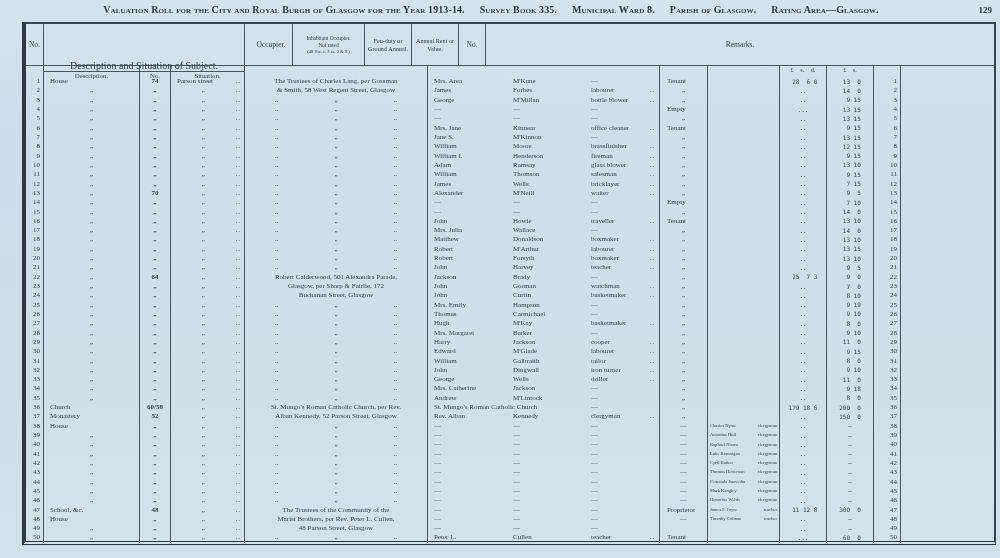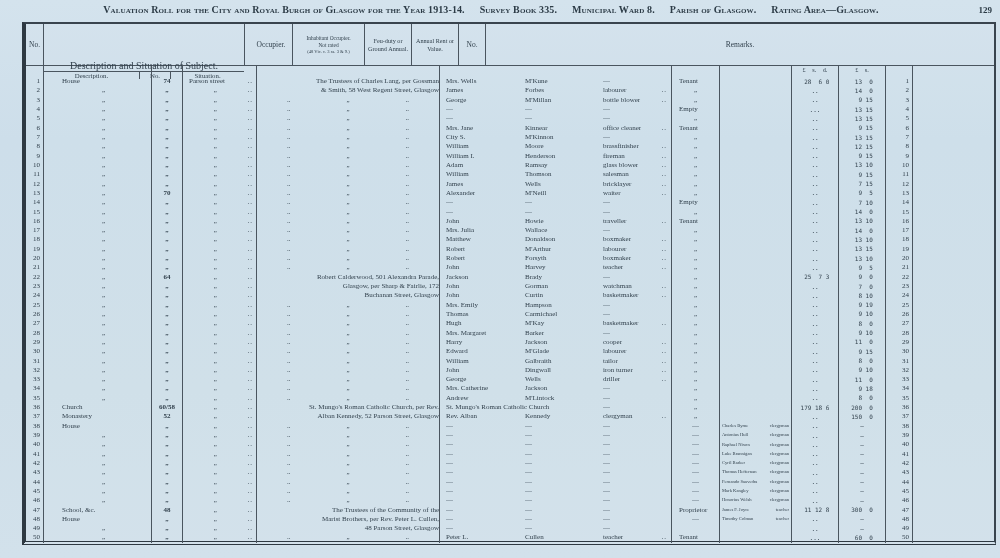--- a/index.html
+++ b/index.html
@@ -45,27 +45,27 @@
   
   .units{display:flex;height:11px;border-bottom:none;font-size:6.2px;}
   .uc{border-right:1px solid var(--ln);display:flex;align-items:flex-start;justify-content:center;word-spacing:5px;color:#33424e;}
   
   .tbody{height:466px;}
   .row{display:flex;height:9.32px;font-size:7px;line-height:1;}
   .c{border-right:1px solid var(--ln);display:flex;align-items:center;height:100%;overflow:hidden;white-space:nowrap;}
   .num{justify-content:flex-end;padding-right:3px;}
   .ctr{justify-content:center;padding-left:0!important;}
   .dit{justify-content:center!important;text-align:center;padding-left:0!important;}
-  .w-desc{padding-left:6px;margin-left:12px;}
+  .w-desc{padding-left:6px;}
   .w-occ{padding-left:7px;}
   .sit{padding-left:6px;}
   .sit.dit{flex:1;text-align:center;padding-left:0;}
   .dots{margin-left:auto;padding-right:3px;letter-spacing:1px;color:#3c4b57;}
   .pd{justify-content:space-between;padding:0 30px;}
-  .pt{flex:1;text-align:right;}
+  .pt{flex:1;text-align:center;}
   .t1{width:85px;padding-left:6px;overflow:hidden;}
   .t1.wide{width:163px;}
   .t2{width:78px;overflow:hidden;}
   .t3{width:52px;overflow:hidden;}
   .tdots{margin-left:auto;padding-right:4px;letter-spacing:1px;color:#3c4b57;}
   .ih{font-size:4.6px;align-items:center;}
   .ihn{flex:1;padding-left:2px;overflow:hidden;}
   .iho{padding-right:2px;}
   .money{font-family:"DejaVu Sans Mono",monospace;font-size:6px;white-space:pre;justify-content:center;}
 </style>
@@ -123,21 +123,21 @@
         <div class="c w-desc">House</div>
         <div class="c w-stno ctr">74</div>
         <div class="c w-sit">
           <div class="sit">Parson street</div>
           <div class="dots">..</div>
         </div>
         <div class="c w-prop">
           <div class="pt">The Trustees of Charles Lang, per Gossman</div>
         </div>
         <div class="c w-ten">
-          <div class="t1">Mrs. Wells</div>
+          <div class="t1">Mrs. Area</div>
           <div class="t2">M'Kune</div>
           <div class="t3">—</div>
           <div class="tdots"></div>
         </div>
         <div class="c w-occ">Tenant</div>
         <div class="c w-inhab ih">
           <div class="ihn"></div>
           <div class="iho"></div>
         </div>
         <div class="c w-feu money"> 28  6 0</div>
@@ -295,21 +295,21 @@
         <div class="c w-sit">
           <div class="sit dit">„</div>
           <div class="dots">..</div>
         </div>
         <div class="c w-prop pd">
           <div>..</div>
           <div>„</div>
           <div>..</div>
         </div>
         <div class="c w-ten">
-          <div class="t1">City S.</div>
+          <div class="t1">Jane S.</div>
           <div class="t2">M'Kinnon</div>
           <div class="t3">—</div>
           <div class="tdots"></div>
         </div>
         <div class="c w-occ dit">„</div>
         <div class="c w-inhab ih">
           <div class="ihn"></div>
           <div class="iho"></div>
         </div>
         <div class="c w-feu money">..</div>

